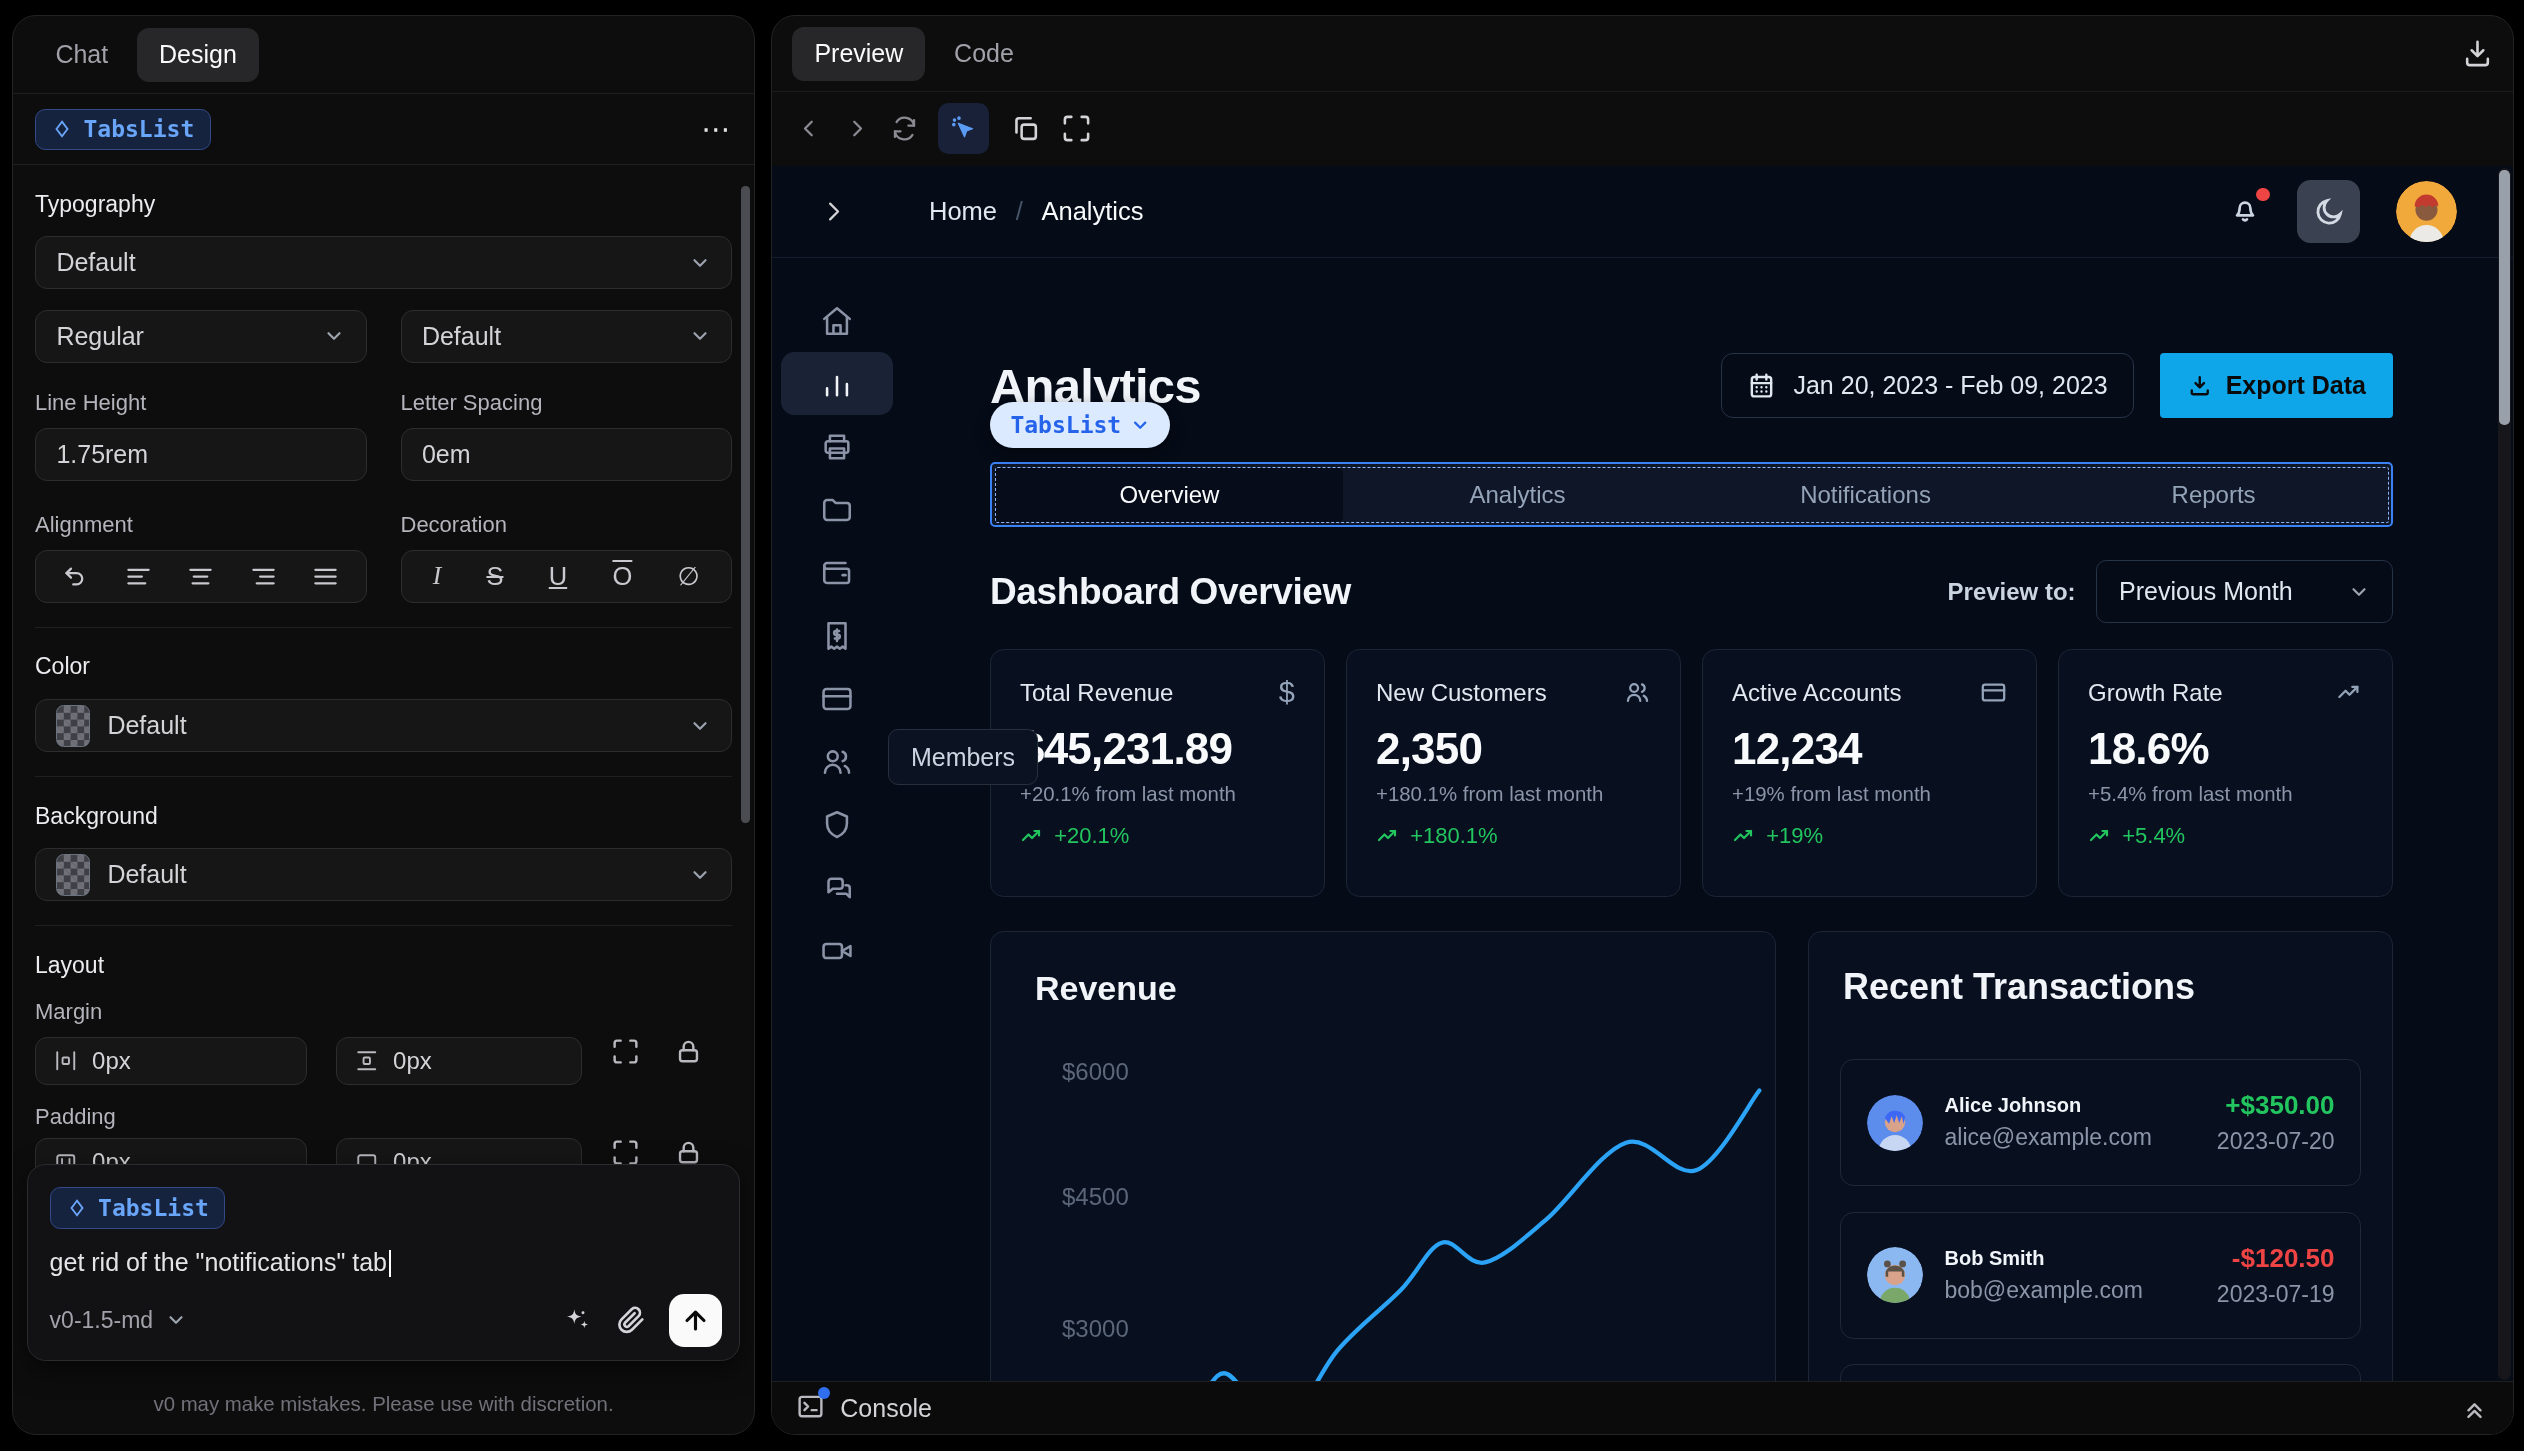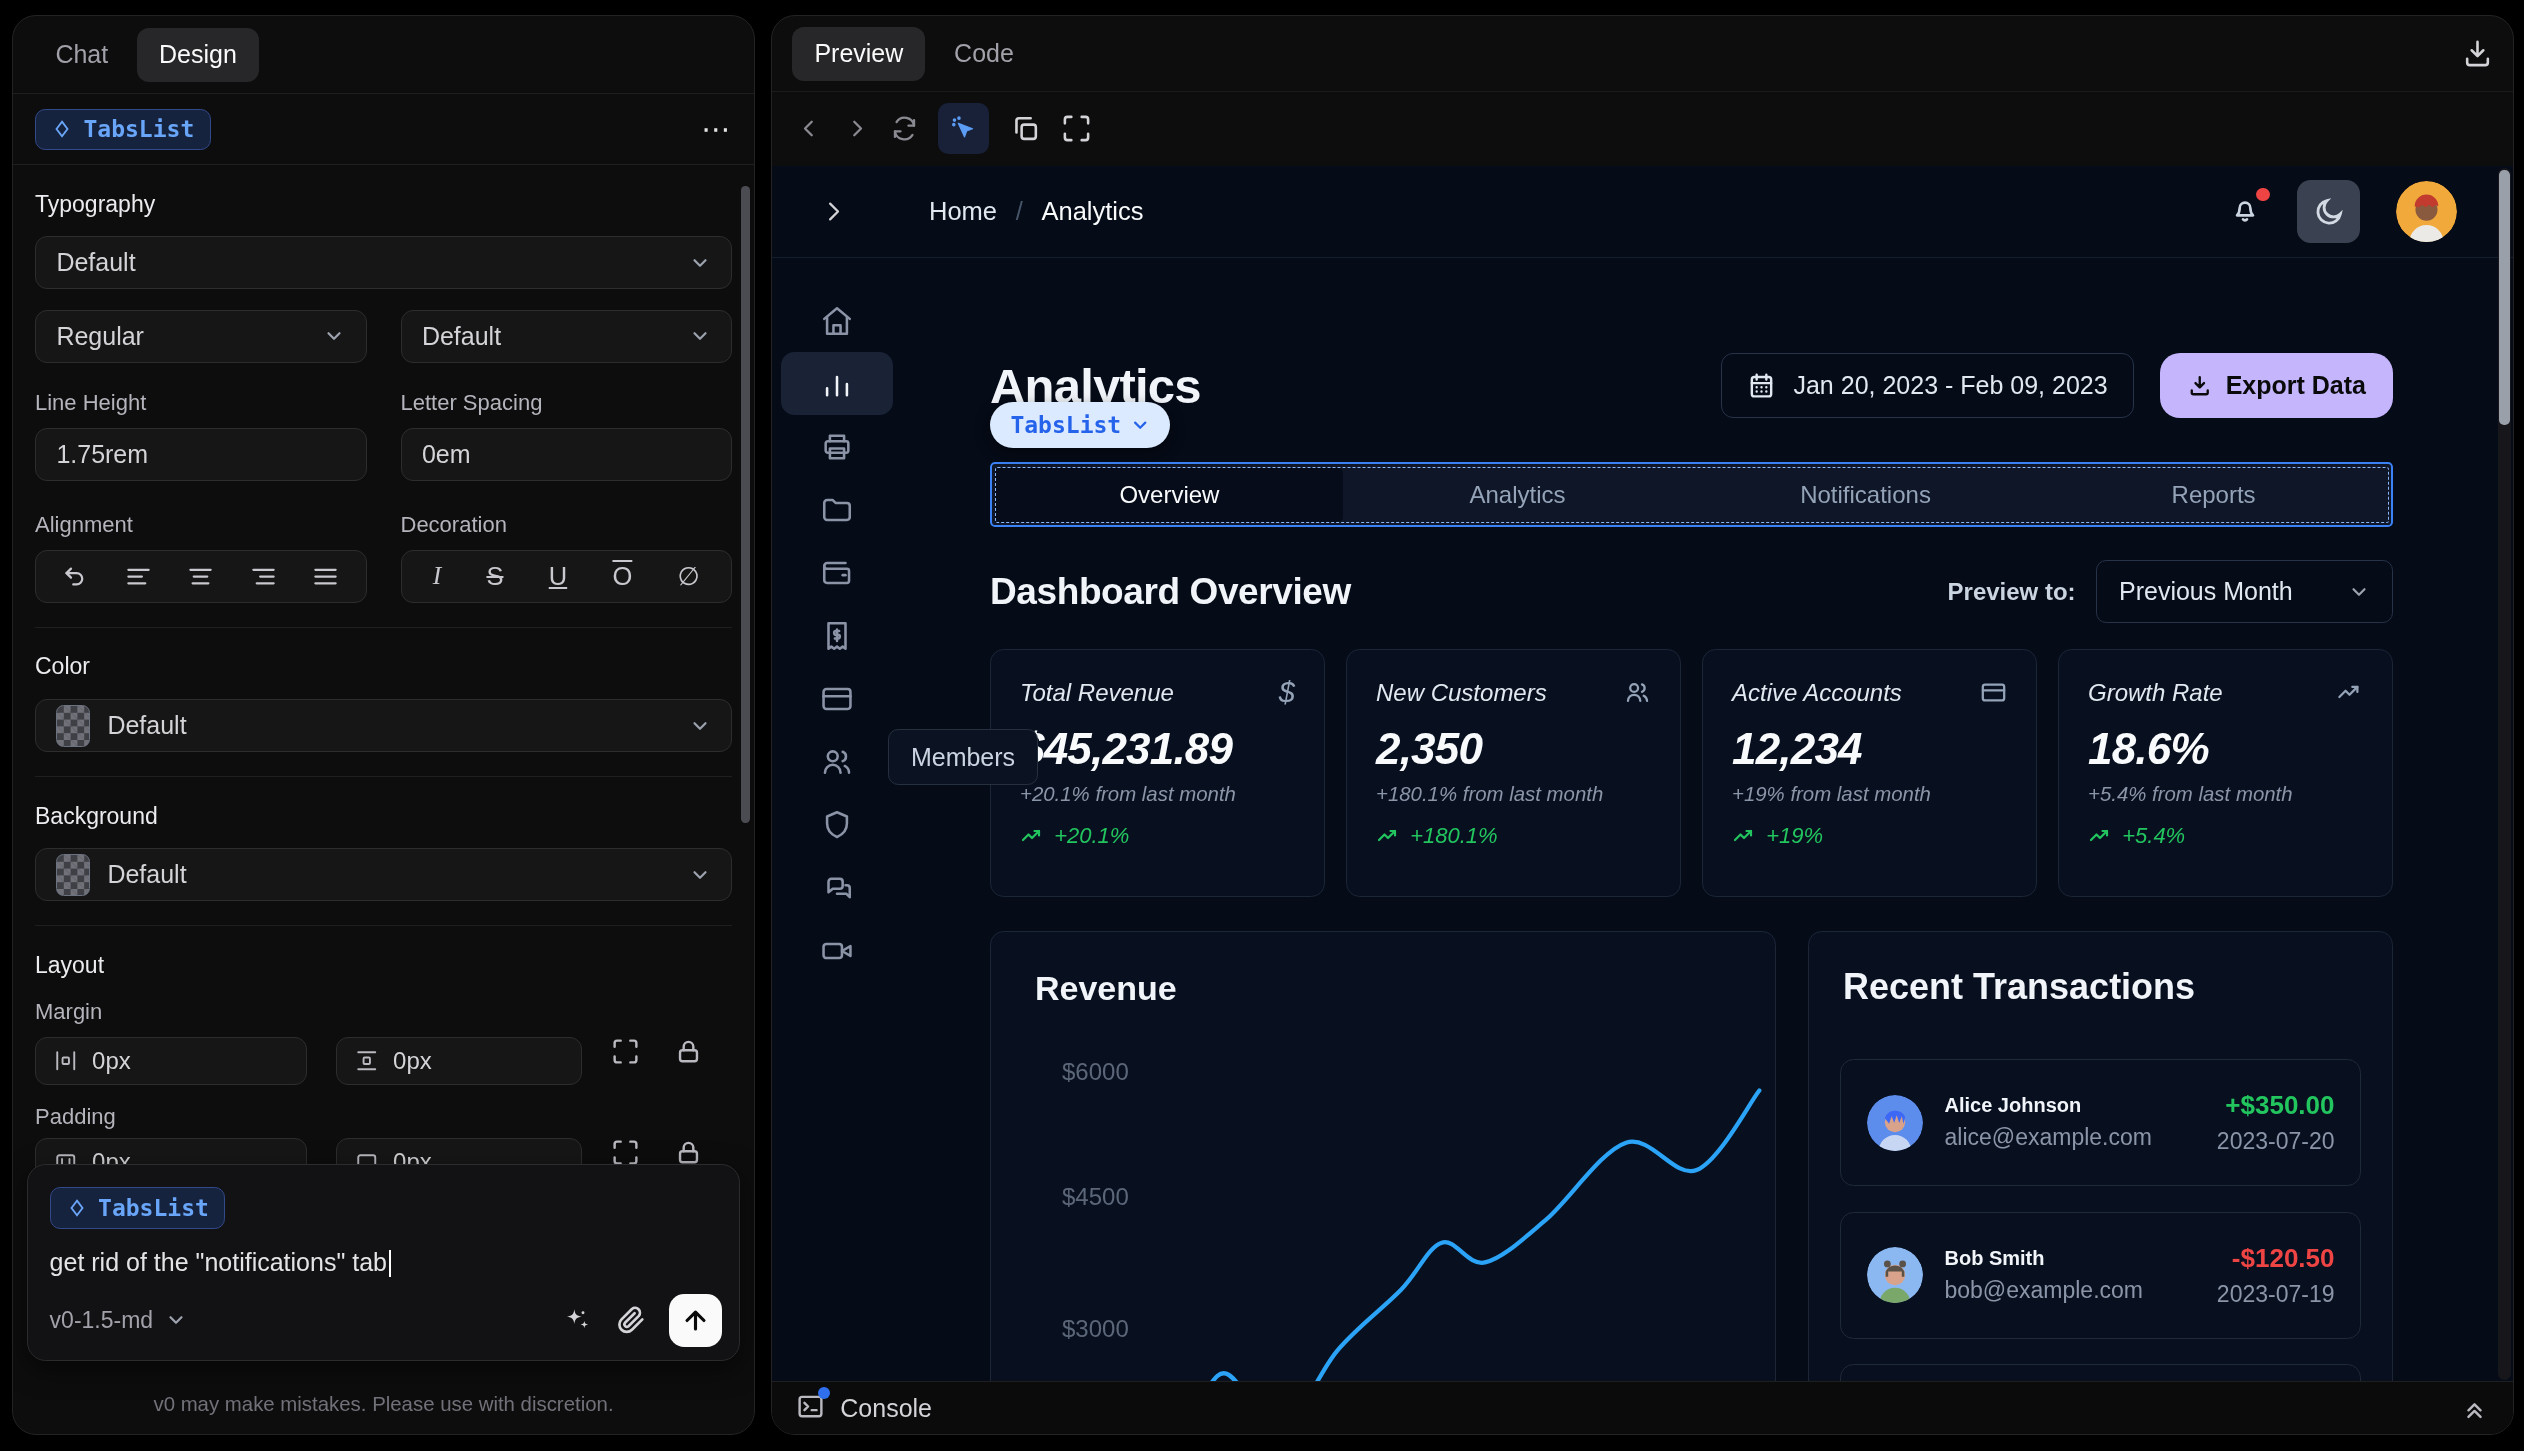--- a/index.html
+++ b/index.html
@@ -83,38 +83,38 @@
   .rail-item.active svg { stroke:#f1f5f9; }
   .tooltip { position:absolute; left:116px; top:563px; width:150px; height:56px; background:#0b1322; border:1.7px solid #27303f; border-radius:10.2px; display:flex; align-items:center; justify-content:center; font-size:25px; color:#cbd5e1; z-index:6; }
 
   .main { position:absolute; left:129px; top:92px; right:0; bottom:0; }
   .content { position:absolute; left:89px; width:1403px; top:0; bottom:0; }
   .title-row { position:absolute; top:95px; left:0; right:0; display:flex; align-items:center; }
   .page-title { font-size:49px; font-weight:bold; color:#f1f5f9; letter-spacing:-0.8px; }
   .title-actions { margin-left:auto; display:flex; align-items:center; gap:25.5px; }
   .date-box { height:65px; border:1.7px solid #263349; border-radius:12px; display:flex; align-items:center; gap:17px; padding:0 25.5px; font-size:25px; color:#e2e8f0; cursor:pointer; }
   .date-box svg { width:29px; height:29px; stroke:#e2e8f0; fill:none; stroke-width:2; stroke-linecap:round; stroke-linejoin:round; }
-  .export-btn { height:65px; background:#c4b5fd; color:#0a0a0a; border:none; border-radius:20px; display:flex; align-items:center; gap:13.6px; padding:0 27px; font-size:25px; font-weight:600; font-family:inherit; cursor:pointer; }
+  .export-btn { height:65px; background:#0ea5e9; color:#0a0a0a; border:none; border-radius:4px; display:flex; align-items:center; gap:13.6px; padding:0 27px; font-size:25px; font-weight:600; font-family:inherit; cursor:pointer; }
   .export-btn svg { width:25.5px; height:25.5px; stroke:#0a0a0a; fill:none; stroke-width:2.2; stroke-linecap:round; stroke-linejoin:round; }
   .sel-chip { position:absolute; top:144px; left:0; height:46px; background:#dbeafe; border-radius:849px; display:flex; align-items:center; gap:8.5px; padding:0 20.4px; font-family:"DejaVu Sans Mono", monospace; font-size:23px; font-weight:bold; color:#2563eb; z-index:5; box-shadow:0 5.1px 15.3px rgba(0,0,0,.45); cursor:pointer; }
   .sel-chip svg { width:20.4px; height:20.4px; stroke:#2563eb; fill:none; stroke-width:2.6; stroke-linecap:round; stroke-linejoin:round; }
 
   .tabs-bar { position:absolute; top:204px; left:0; right:0; height:65px; background:#0e1627; border:2.5px solid #3b82f6; border-radius:5.1px; display:flex; padding:3.4px; }
   .tabs-bar::after { content:""; position:absolute; inset:2.5px; border:1.7px dashed #8ab5f8; border-radius:2.5px; pointer-events:none; }
   .tab-item { flex:1; display:flex; align-items:center; justify-content:center; font-size:24px; color:#94a3b8; border-radius:5.1px; cursor:pointer; }
   .tab-item.active { background:#060c19; color:#f8fafc; }
 
   .section-row { position:absolute; top:302px; left:0; right:0; display:flex; align-items:center; }
   .section-title { font-size:37px; font-weight:bold; color:#f1f5f9; letter-spacing:-0.4px; }
   .compare { margin-left:auto; display:flex; align-items:center; gap:20.4px; }
   .compare-label { font-size:24px; font-weight:600; color:#cbd5e1; }
   .compare-sel { height:63px; min-width:297px; border:1.7px solid #263349; border-radius:10.2px; display:flex; align-items:center; justify-content:space-between; padding:0 22px; font-size:25px; color:#e2e8f0; cursor:pointer; }
 
   .cards-row { position:absolute; top:391px; left:0; right:0; height:248px; display:grid; grid-template-columns:repeat(4,1fr); gap:21px; }
-  .stat-card { background:#081020; border:1.7px solid #1c2637; border-radius:13.6px; padding:29px 29px 16px 29px;font-style:italic; }
+  .stat-card { background:#081020; border:1.7px solid #1c2637; border-radius:13.6px; padding:29px 29px 16px 29px; }
   .stat-head { display:flex; align-items:flex-start; justify-content:space-between; }
   .stat-title { font-size:24px; color:#e2e8f0; }
   .stat-head .s-ic { width:27px; height:27px; stroke:#94a3b8; fill:none; stroke-width:2; stroke-linecap:round; stroke-linejoin:round; }
   .stat-dollar { font-size:29px; color:#94a3b8; line-height:27px; }
   .stat-value { margin-top:17px; font-size:44px; font-weight:bold; color:#f8fafc; letter-spacing:-0.8px; }
   .stat-sub { margin-top:8.5px; font-size:20.4px; color:#8b95a8; }
   .stat-trend { margin-top:17px; display:flex; align-items:center; gap:10.2px; font-size:22px; color:#22c55e; }
   .stat-trend svg { width:24px; height:24px; stroke:#22c55e; fill:none; stroke-width:2.2; stroke-linecap:round; stroke-linejoin:round; }
 
   .bottom-row { position:absolute; top:673px; left:0; right:0; height:527px; display:grid; grid-template-columns:786px 1fr; gap:32px; z-index:1; }

